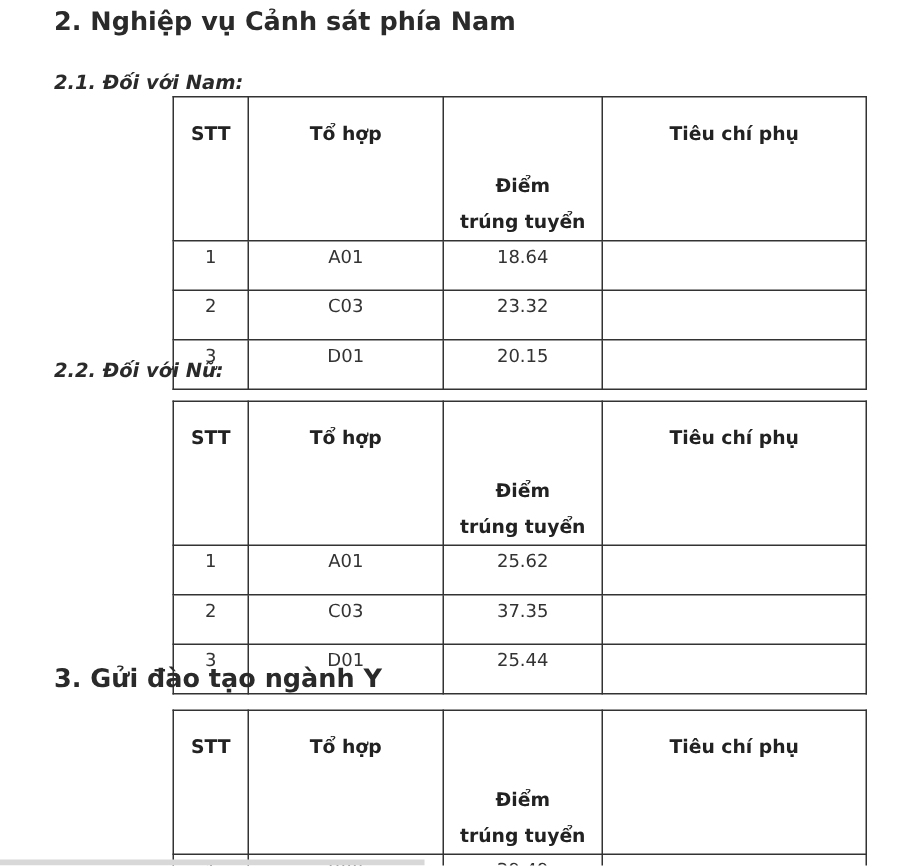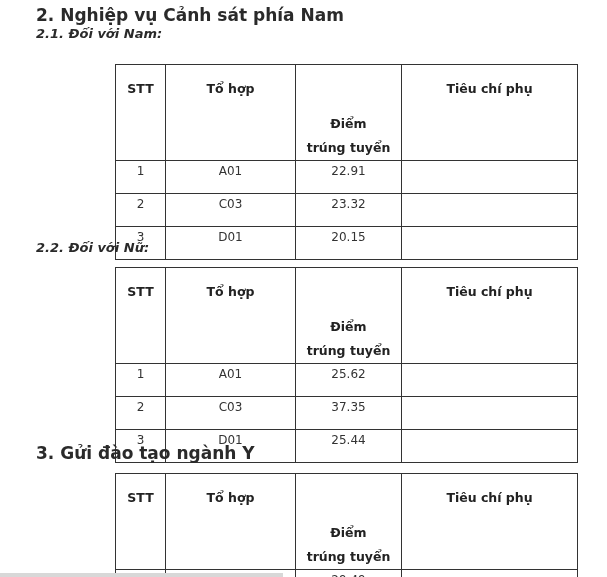--- a/index.html
+++ b/index.html
@@ -15,21 +15,21 @@
   table.score th.two .lbl { padding-top:3px; line-height:24px;margin-top:44px; }
   table.score td { height:32px; }
   table.score td span { display:block; padding-top:3px; color:#333; }
   .col1 { width:50px; } .col2 { width:130px; } .col3 { width:106px; } .col4 { width:176px; }
   .scrollbar { position:absolute; left:0; top:573px; width:283px; height:4px; background:#d8d8d8; }
 </style>
 </head>
 <body>
 
 <div class="h2" style="top:5px;">2. Nghiệp vụ Cảnh sát phía Nam</div>
-<div class="h3" style="top:26px;text-align:right;">2.1. Đối với Nam:</div>
+<div class="h3" style="top:48px;text-align:right;">2.1. Đối với Nam:</div>
 
 <table class="score" style="top:64px;">
   <colgroup>
       <col class="col1">
       <col class="col2">
       <col class="col3">
       <col class="col4">
     </colgroup>
   <tbody>
       <tr>
@@ -47,21 +47,21 @@
         </th>
   </tr>
   <tr>
     <td>
           <span>1</span>
         </td>
         <td>
           <span>A01</span>
         </td>
         <td>
-          <span>22.91</span>
+          <span>18.64</span>
         </td>
         <td>
           <span></span>
         </td>
   </tr>
   <tr>
     <td>
           <span>2</span>
         </td>
         <td>

